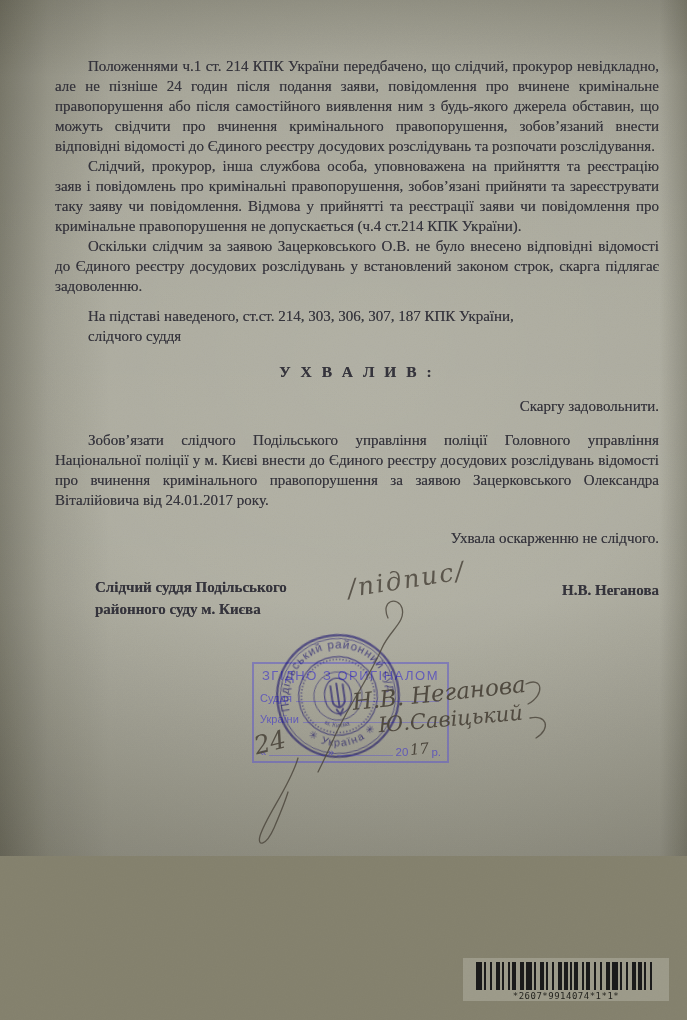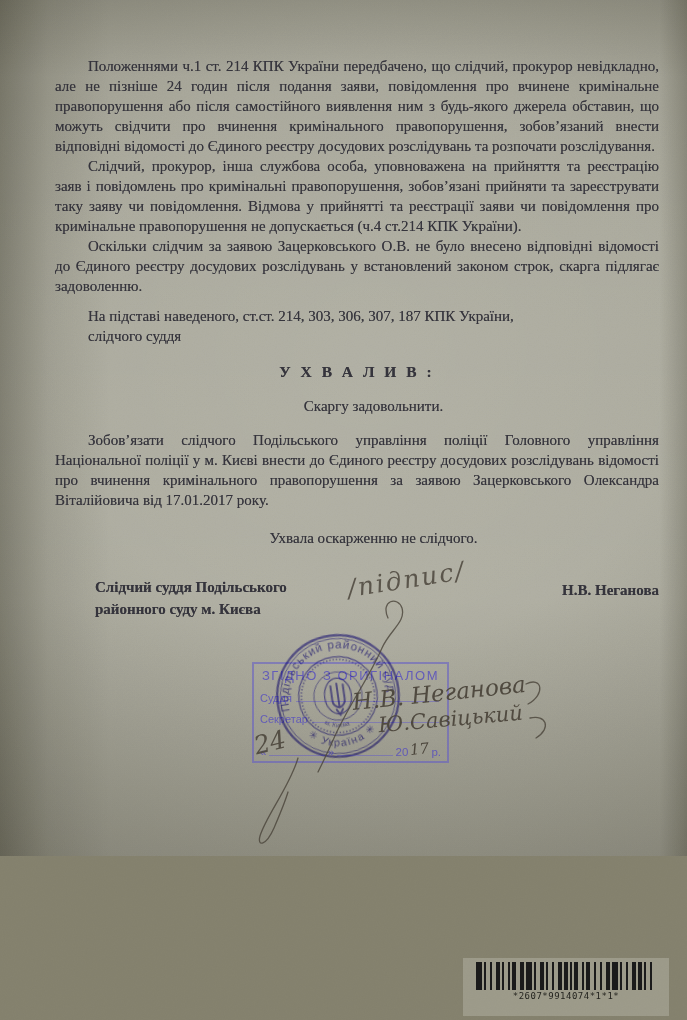--- a/index.html
+++ b/index.html
@@ -20,21 +20,21 @@
   .grain{position:absolute;inset:0;opacity:.5;pointer-events:none;mix-blend-mode:multiply;}
   .doc{
     position:absolute;left:55px;right:28px;top:56px;
     color:#35343c;font-size:15px;line-height:20px;
     text-shadow:0 0 .6px rgba(53,52,60,.65);
   }
   .para{margin:0;text-indent:33px;text-align:justify;}
   .basis{margin-top:10px;text-indent:0;padding-left:33px;text-align:left;}
   .ruling-h{margin:16px 0 6px 0;text-align:center;font-size:15.5px;font-weight:bold;letter-spacing:3px;}
   .mt14{margin-top:14px;} .mt18{margin-top:18px;}
-  .plain{text-align:center;}
+  .plain{text-align:right;}
   .sigrow{margin-top:28px;display:flex;align-items:flex-start;font-weight:bold;}
   .sig-left{padding-left:40px;line-height:22px;white-space:nowrap;}
   .sig-right{margin-left:auto;padding-top:4px;white-space:nowrap;}
   .hand{
     font-family:"DejaVu Serif",serif;font-style:italic;font-weight:normal;
     color:#4c463c;text-shadow:none;
   }
   .sig-hand{
     flex:0 0 auto;margin-left:60px;margin-top:-6px;
     font-size:25px;transform:rotate(-9deg);letter-spacing:2px;opacity:.85;
@@ -57,21 +57,21 @@
     transform:rotate(-14deg);z-index:6;opacity:.9;
   }
   .hand-year{font-size:15px;margin:0 2px;transform:rotate(-6deg);}
   .round-seal{position:absolute;left:271px;top:629px;z-index:4;mix-blend-mode:multiply;transform:rotate(-8deg);filter:blur(.25px);opacity:.92;}
   .hand-sig1{position:absolute;left:352px;top:680px;font-size:23px;transform:rotate(-6deg);z-index:6;white-space:nowrap;opacity:.95;}
   .hand-sig2{position:absolute;left:378px;top:707px;font-size:21px;transform:rotate(-5deg);z-index:6;white-space:nowrap;opacity:.95;}
   .pen-overlay{position:absolute;left:230px;top:596px;z-index:7;pointer-events:none;}
   
   .barcode-block{
     position:absolute;left:463px;top:958px;width:198px;
-    background:rgba(255,255,252,0.20);padding:4px 4px 15px 4px;text-align:center;
+    background:rgba(255,255,252,0.20);padding:4px 4px 0 4px;text-align:center;
   }
   .bars{display:flex;height:28px;justify-content:center;overflow:hidden;}
   .bar{background:#1b1b1b;flex:0 0 auto;}
   .gap{flex:0 0 auto;}
   .barcode-text{font-family:"DejaVu Sans Mono",monospace;font-size:9px;color:#24241f;letter-spacing:.5px;margin-top:1px;}
 </style>
 </head>
 <body>
 
 <div class="photo">
@@ -90,41 +90,41 @@
     <p class="para">Оскільки слідчим за заявою Зацерковського О.В. не було внесено відповідні відомості до Єдиного реєстру досудових розслідувань у встановлений законом строк, скарга підлягає задоволенню.</p>
 
     <p class="basis">
       <span>На підставі наведеного, ст.ст. 214, 303, 306, 307, 187 КПК України,</span><br>
       <span>слідчого суддя</span>
     </p>
 
     <h2 class="ruling-h">У Х В А Л И В :</h2>
 
     <p class="para plain mt14">Скаргу задовольнити.</p>
-    <p class="para mt14">Зобов’язати слідчого Подільського управління поліції Головного управління Національної поліції у м. Києві внести до Єдиного реєстру досудових розслідувань відомості про вчинення кримінального правопорушення за заявою Зацерковського Олександра Віталійовича від 17.01.2017 року.</p>
+    <p class="para mt14">Зобов’язати слідчого Подільського управління поліції Головного управління Національної поліції у м. Києві внести до Єдиного реєстру досудових розслідувань відомості про вчинення кримінального правопорушення за заявою Зацерковського Олександра Віталійовича від 24.01.2017 року.</p>
     <p class="para plain mt18">Ухвала оскарженню не слідчого.</p>
 
     <div class="sigrow">
       <div class="sig-left">
         <div>Слідчий суддя Подільського</div>
         <div>районного суду м. Києва</div>
       </div>
       <div class="sig-hand hand">/підпис/</div>
       <div class="sig-right">Н.В. Неганова</div>
     </div>
   </div>
 
   <div class="rect-stamp">
     <div class="stamp-title">ЗГІДНО З ОРИГІНАЛОМ</div>
     <div class="stamp-line">
       <span>Суддя</span>
         <span class="rule"></span>
     </div>
     <div class="stamp-line">
-      <span>Секретар</span>
+      <span>України</span>
         <span class="rule"></span>
     </div>
     <div class="stamp-date">
       <span>«</span>
       <span class="rule"></span>
       <span>»</span>
       <span class="rule"></span>
       <span>20</span>
       <span class="hand hand-year">17</span>
       <span>р.</span>

